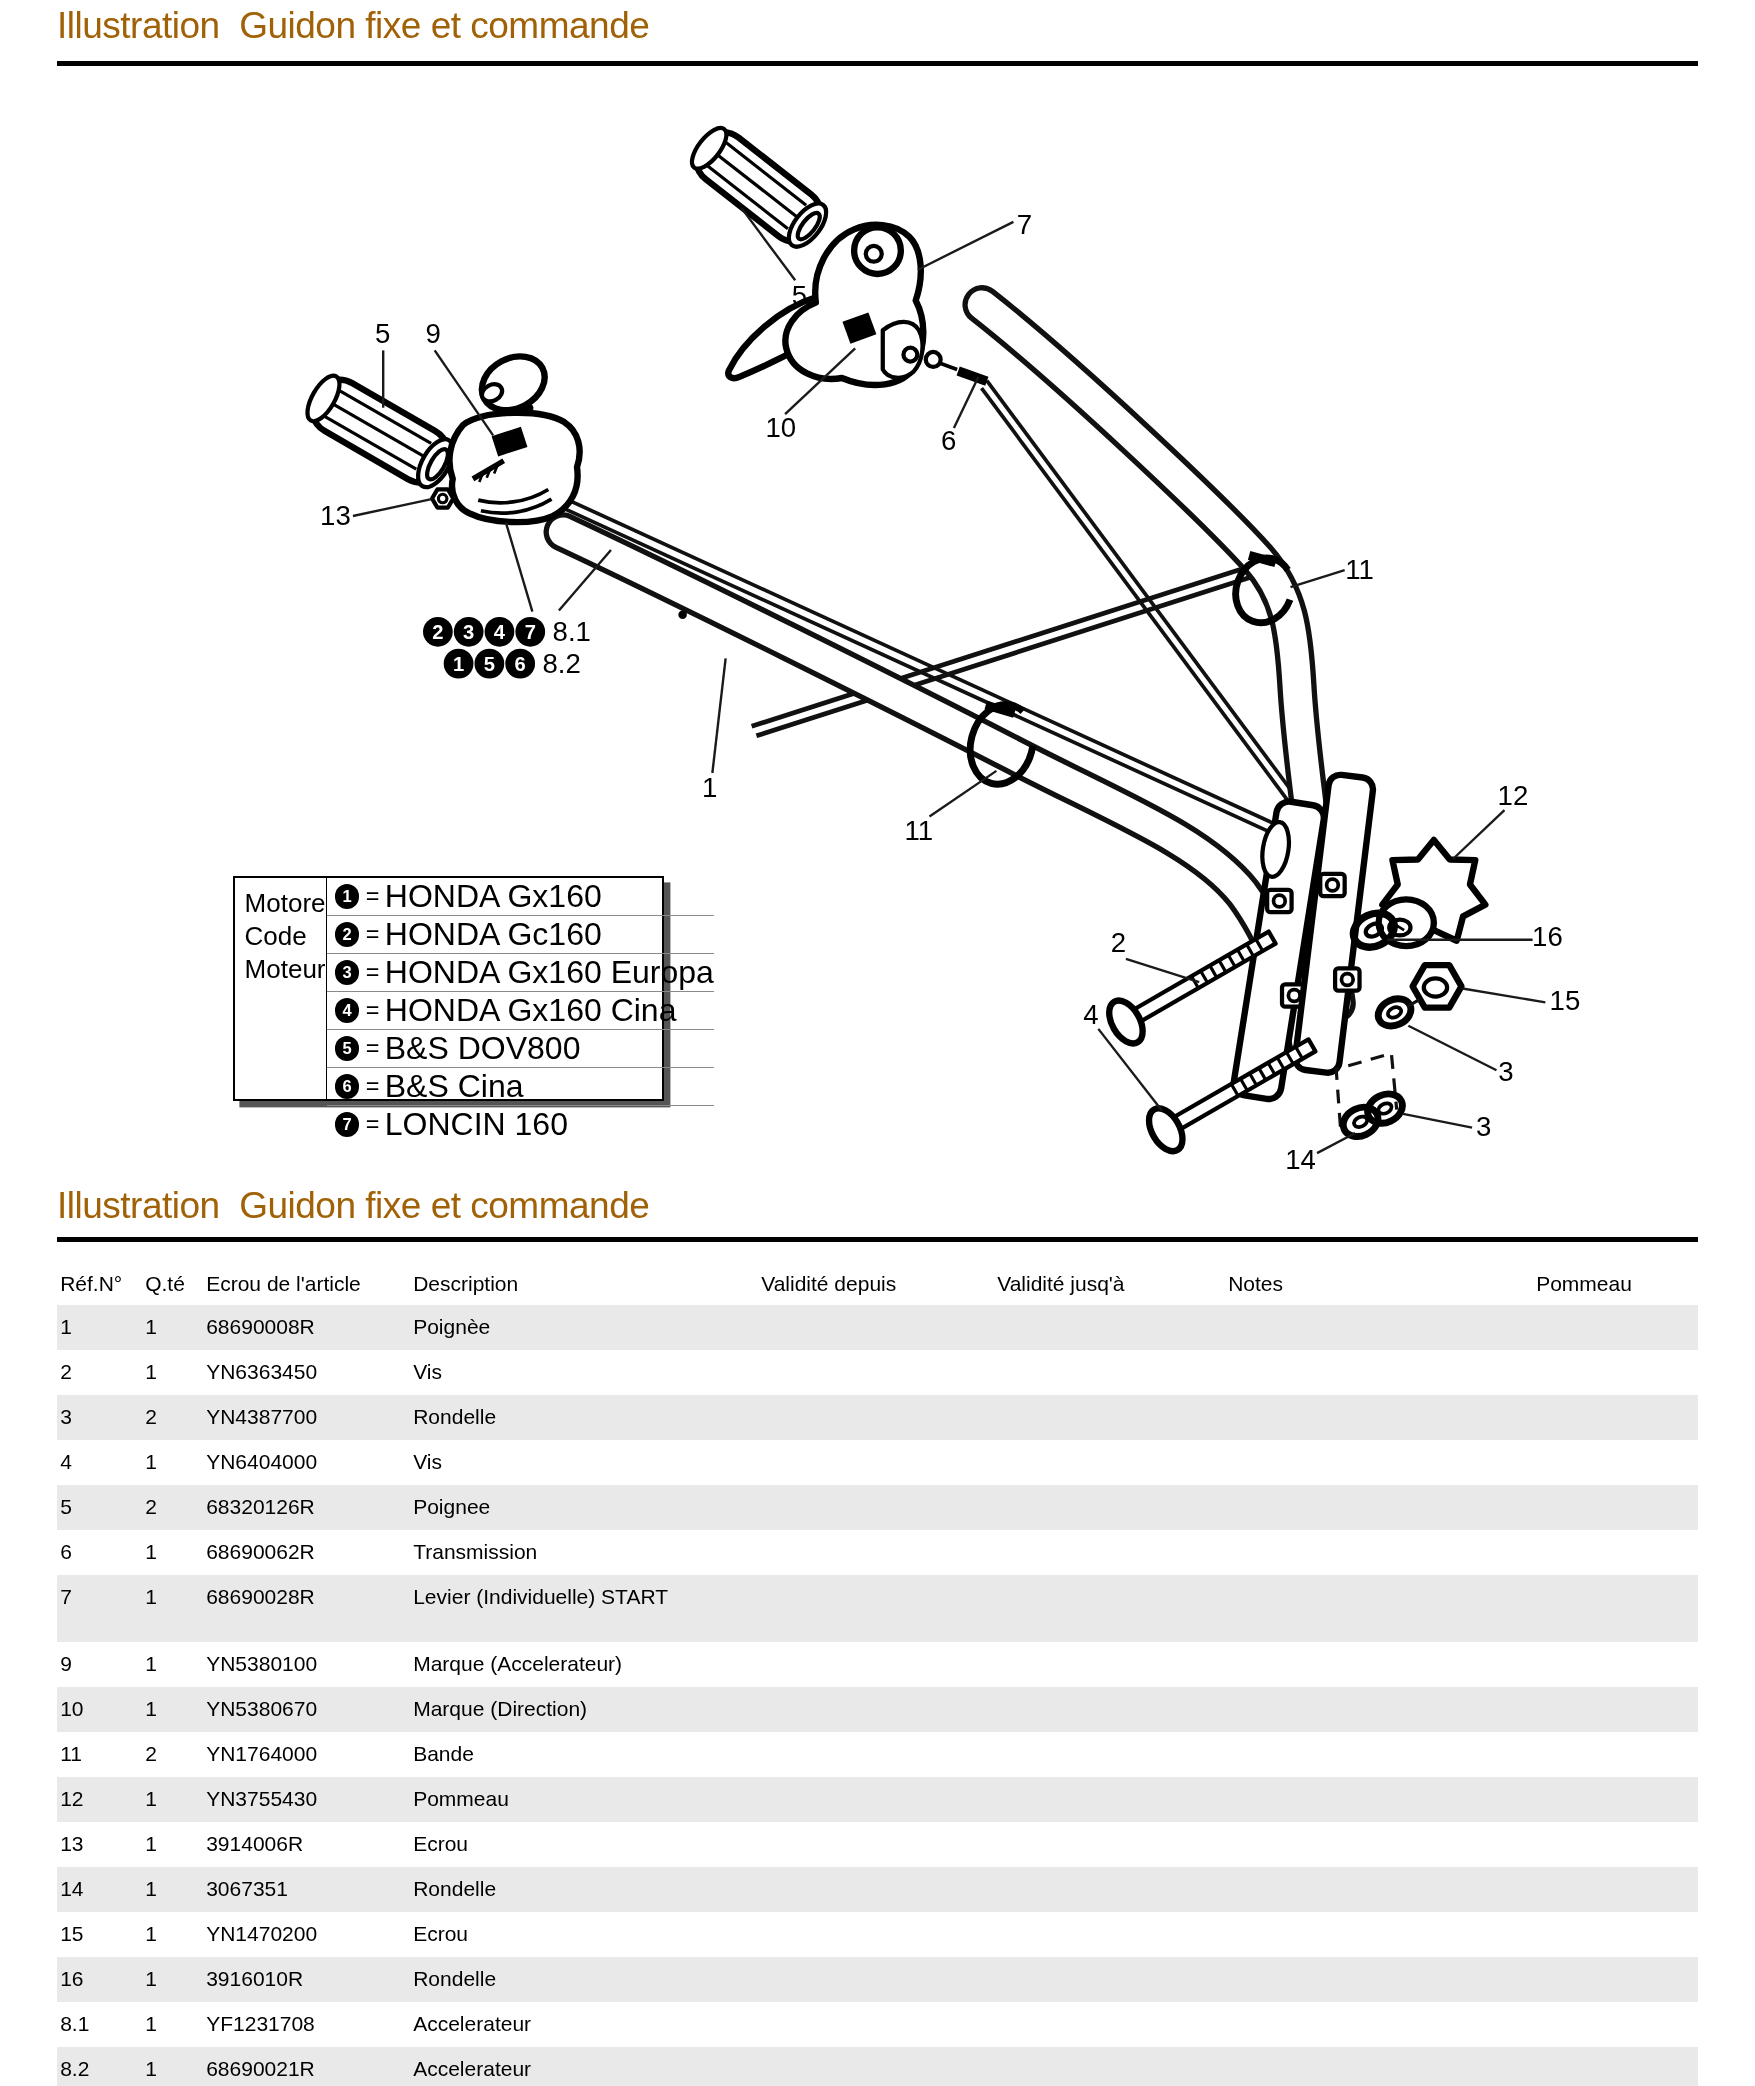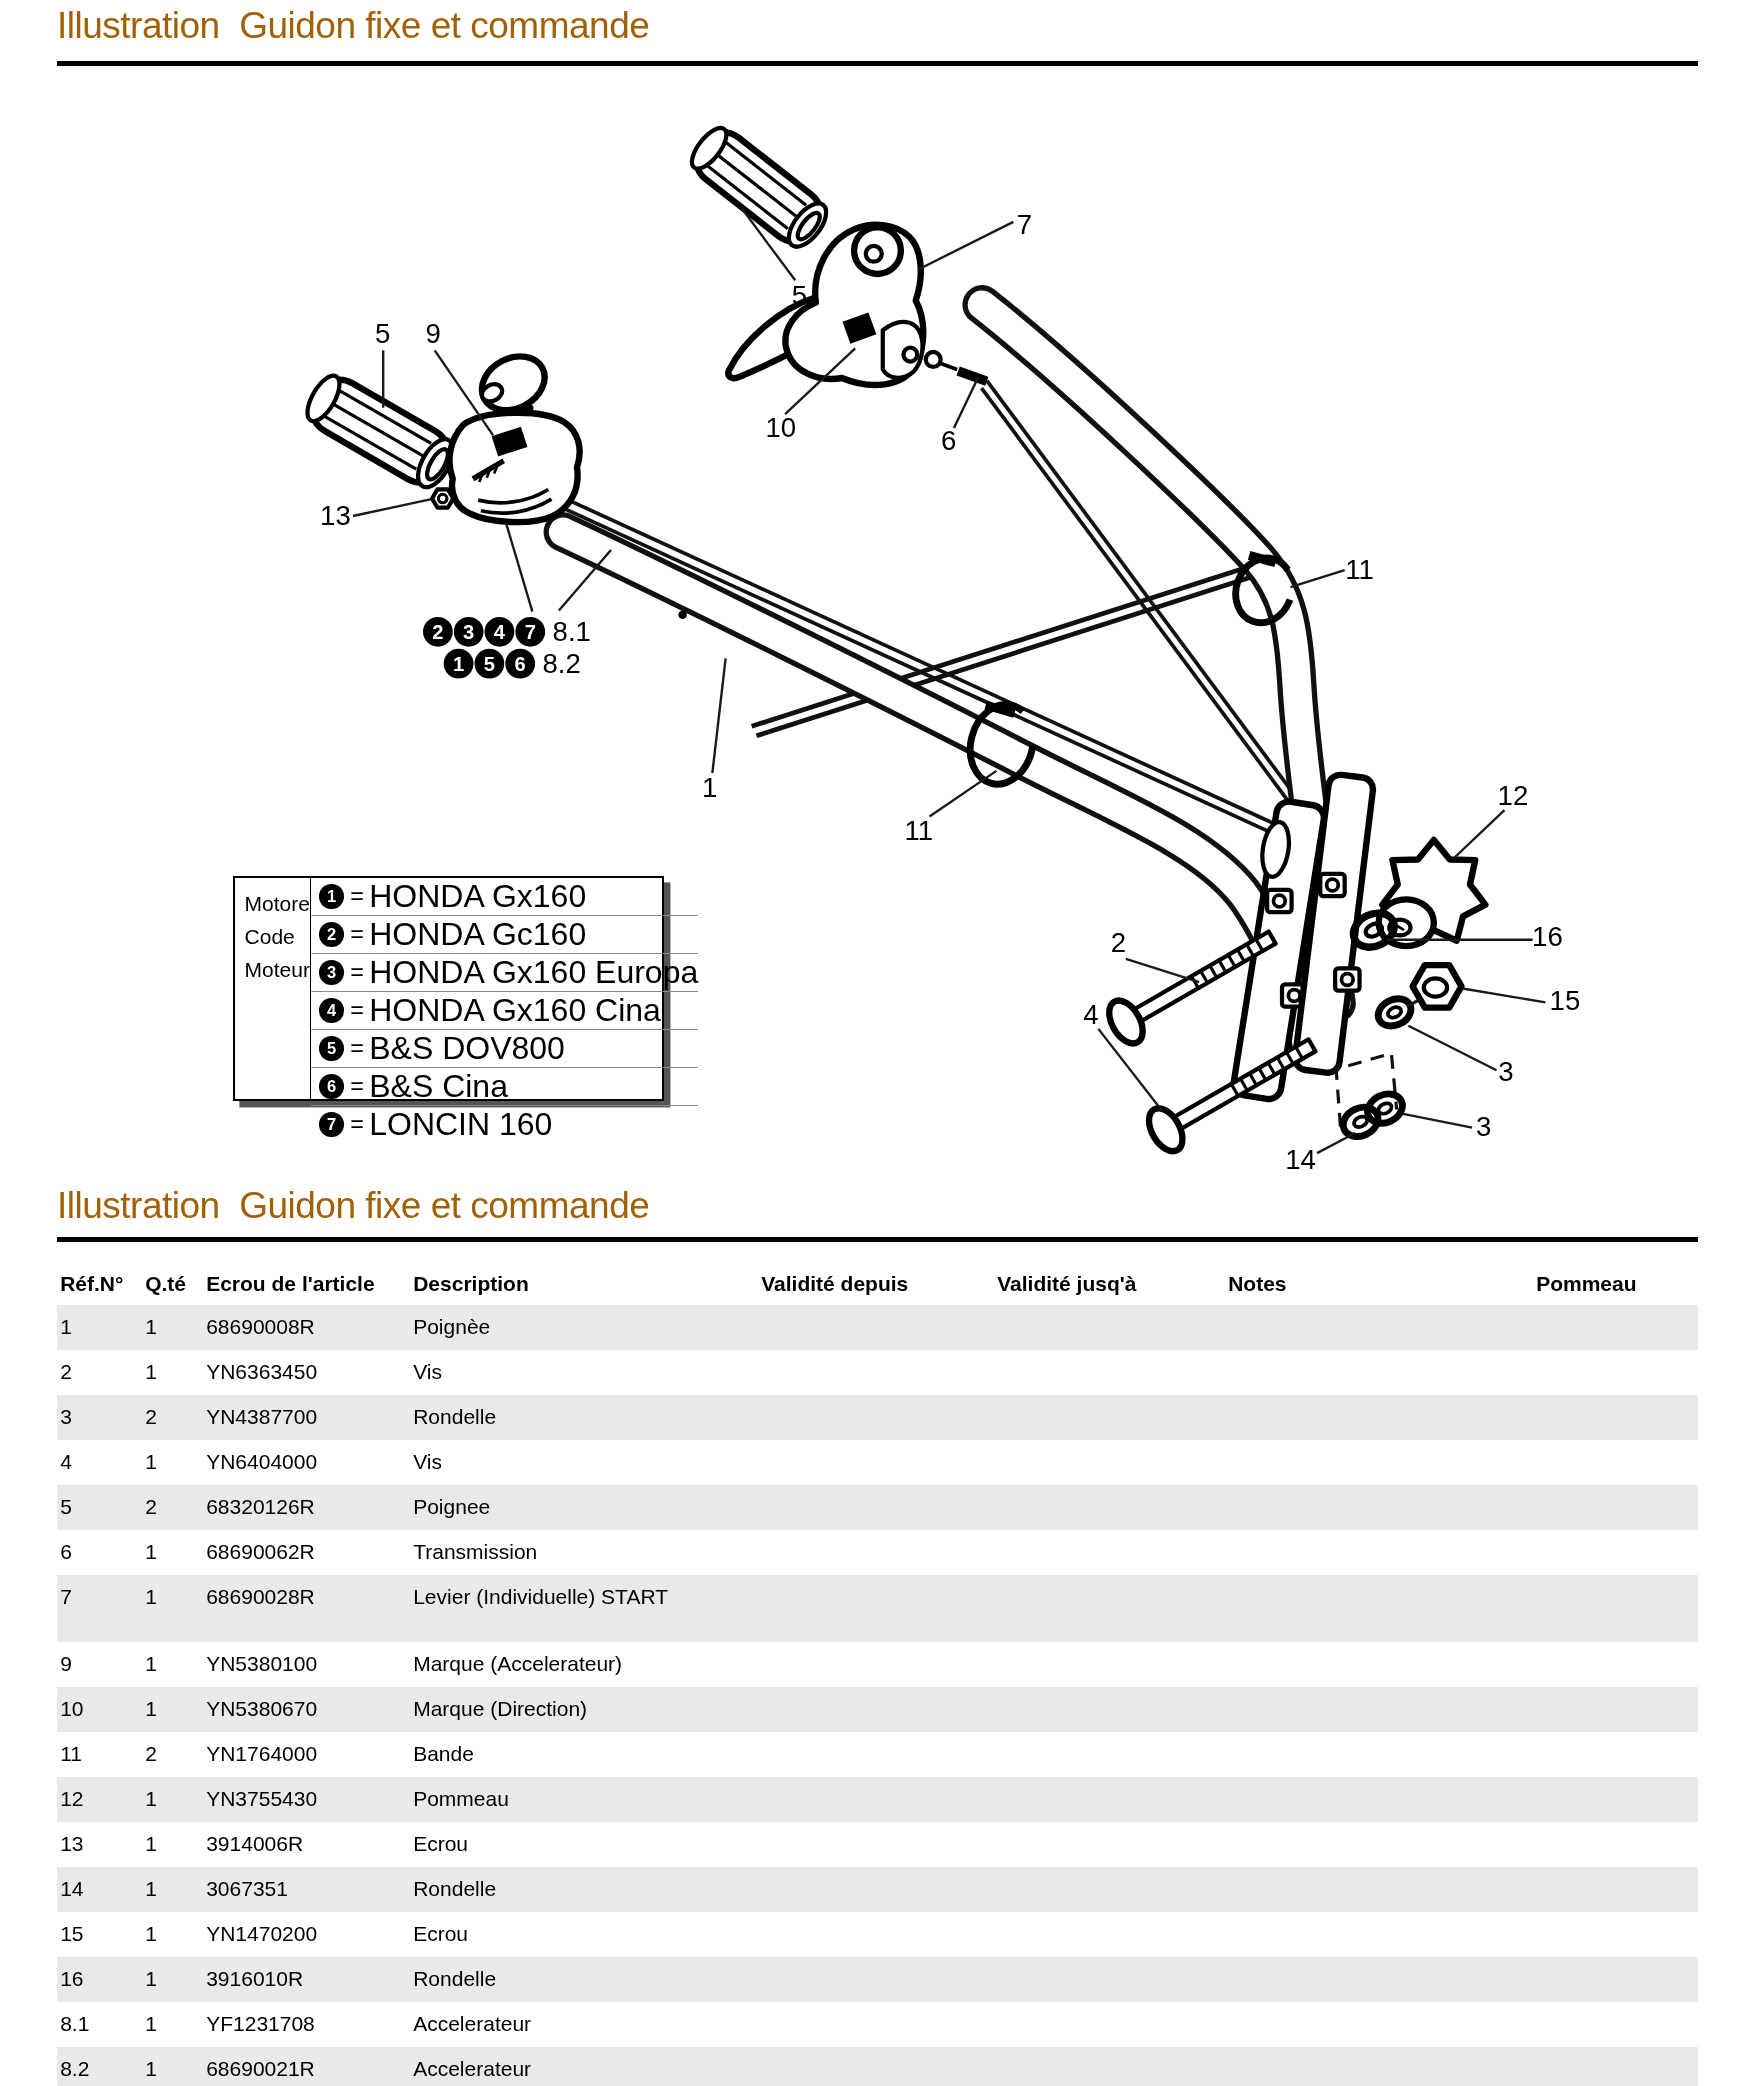--- a/index.html
+++ b/index.html
@@ -33,36 +33,36 @@
   .circ{fill:#000;}
   .circ-digit{font-size:38px;fill:#fff;font-weight:bold;text-anchor:middle;}
 
   
   .legend{
     position:absolute;left:233px;top:876px;width:431px;height:225px;
     background:#fff;border:2.1px solid #000;box-shadow:6.4px 6.4px 0 #555;
     display:flex;box-sizing:border-box;
   }
   .legend-left{width:112px;border-right:1.6px solid #000;padding:8.5px 0 0 9.6px;box-sizing:border-box;}
-  .legend-motor-line{font-size:21px;line-height:33px;}
+  .legend-motor-line{font-size:26px;line-height:33px;}
   .legend-right{flex:1;display:grid;grid-template-rows:repeat(7,1fr);}
   .legend-row{display:flex;align-items:center;padding-left:8.5px;border-bottom:1.1px solid #8a8a8a;}
   .legend-row:last-child{border-bottom:none;}
   .circle-num{
     width:24.4px;height:24.4px;border-radius:50%;background:#000;color:#fff;
     font-size:16.5px;font-weight:bold;display:inline-flex;align-items:center;justify-content:center;
     margin-right:6.4px;flex:0 0 auto;
   }
   .legend-eq{font-size:23.4px;margin-right:5.3px;}
   .legend-name{font-size:32px;white-space:nowrap;}
 
   
   .parts-table-wrap{position:absolute;left:57px;top:1257px;width:1641px;}
   table{border-collapse:collapse;table-layout:fixed;width:1641px;}
-  th{font-size:21px;font-weight:bold;text-align:left;vertical-align:bottom;
+  th{font-size:21px;font-weight:normal;text-align:left;vertical-align:bottom;
      padding:0 0 8.5px 3.2px;height:39px;white-space:nowrap;}
   td{font-size:21px;padding-left:3.2px;vertical-align:middle;white-space:nowrap;}
   tbody tr{height:45px;}
   tbody tr:nth-of-type(odd){background:#e9e9e9;}
   tbody tr:nth-of-type(7){height:67px;}
   tbody tr:nth-of-type(7) td{vertical-align:top;padding-top:10.6px;}
 </style>
 </head>
 <body>
 

